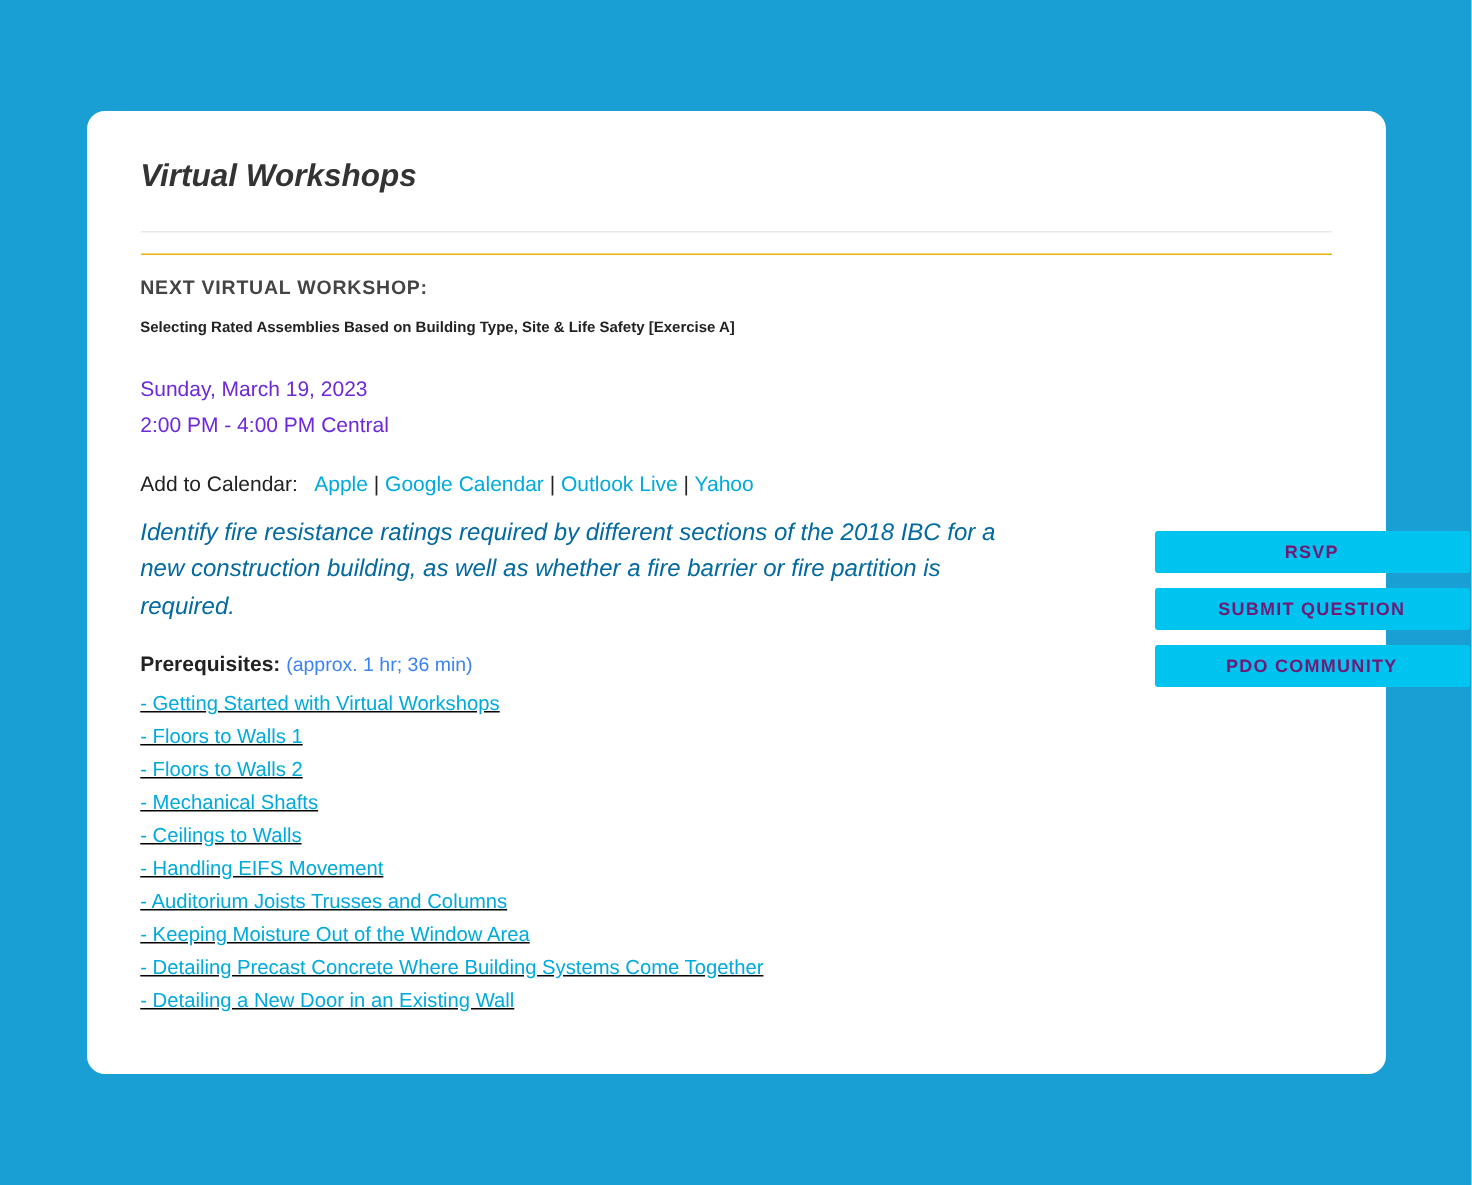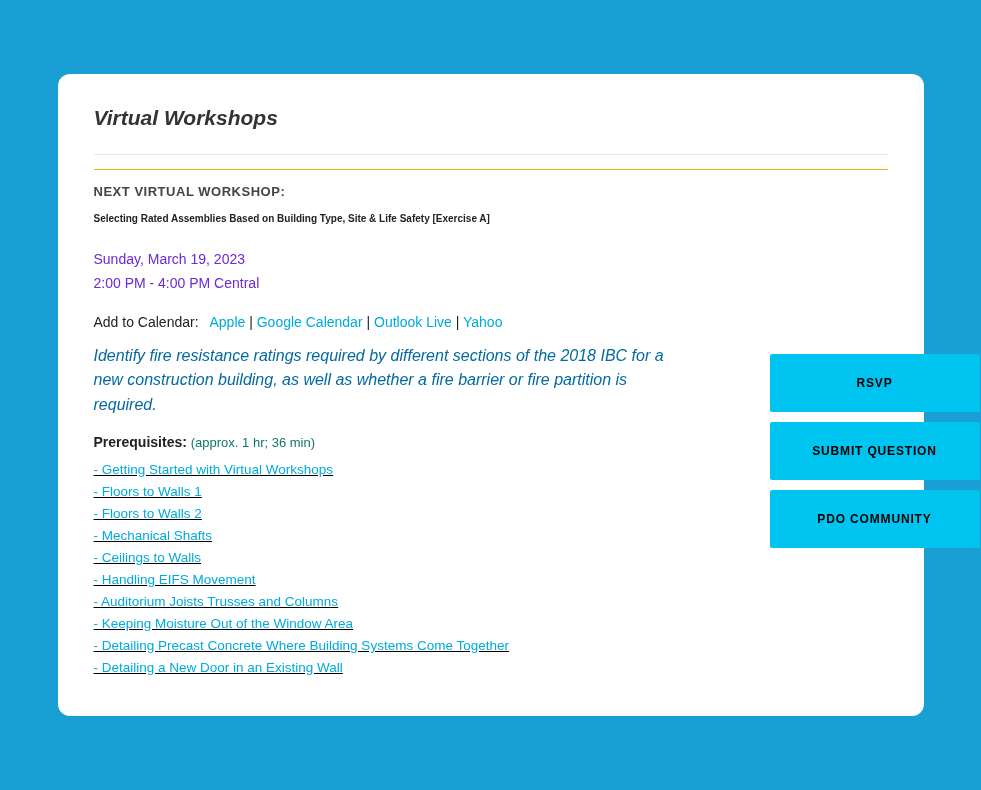--- a/index.html
+++ b/index.html
@@ -87,21 +87,21 @@
     }
 
     .prerequisites-row {
       font-size: 14px;
       color: #222;
       margin-bottom: 10px;
     }
 
     .prerequisites-row .prereq-note {
       font-weight: normal;
-      color: #0f766e;
+      color: #3b82f6;
       font-size: 13px;
     }
 
     .prereq-list {
       list-style: none;
       padding: 0;
       margin: 0 0 0 0;
       text-decoration: underline;
     }
 
@@ -120,27 +120,27 @@
       right: -46px;
       top: 280px;
       display: flex;
       flex-direction: column;
       gap: 10px;
       width: 200px;
     }
 
     .side-btn {
       background: #00c4f0;
-      color: #000000;
+      color: #701a75;
       font-size: 12px;
       font-weight: bold;
       letter-spacing: 0.07em;
       text-transform: uppercase;
       border: none;
-      padding: 22px 10px;
+      padding: 7px 10px;
       cursor: pointer;
       text-align: center;
       border-radius: 2px;
       width: 210px;
     }
 
     .divider {
       border: none;
       border-top: 1px solid #e8e8e8;
       margin-bottom: 14px;

